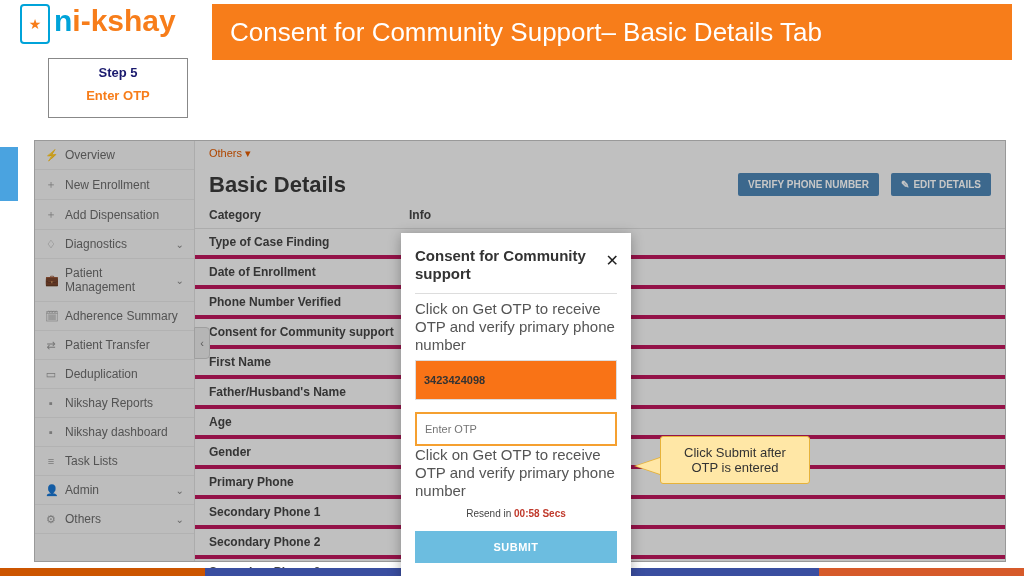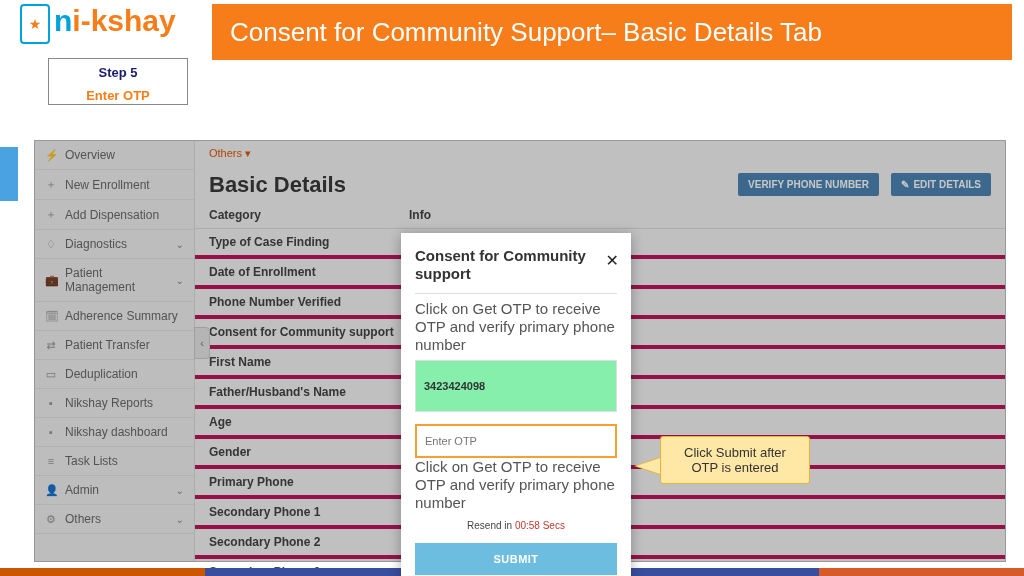--- a/index.html
+++ b/index.html
@@ -8,21 +8,21 @@
   .header-bar { position: absolute; top: 4px; left: 212px; right: 12px; height: 56px; background: #f77d1a; display: flex; align-items: center; padding-left: 18px; }
   .header-title { color: #fff; font-size: 26px; font-weight: 400; }
   
   .logo { position: absolute; top: 4px; left: 20px; display: flex; align-items: flex-start; }
   .logo-icon { width: 30px; height: 40px; border: 2px solid #00a3d9; border-radius: 4px; position: relative; display:flex; align-items:center; justify-content:center; }
   .logo-icon::before { content: "★"; color: #f77d1a; font-size: 14px; }
   .logo-text { font-size: 30px; font-weight: 700; margin-left: 4px; }
   .logo-n { color: #00a3d9; }
   .logo-rest { color: #f77d1a; }
   
-  .step-box { position: absolute; top: 58px; left: 48px; width: 140px; border: 1px solid #888; padding: 6px 10px 1px; text-align: center; }
+  .step-box { position: absolute; top: 58px; left: 48px; width: 140px; border: 1px solid #888; padding: 6px 10px 14px; text-align: center; }
   .step-num { font-size: 13px; font-weight: 700; color: #1a1a6e; margin-bottom: 8px; }
   .step-lbl { font-size: 13px; font-weight: 700; color: #f77d1a; }
   
   .blue-accent { position: absolute; top: 147px; left: 0; width: 18px; height: 54px; background: #4aa3e0; }
   
   .app-frame { position: absolute; top: 140px; left: 34px; right: 18px; bottom: 14px; border: 1px solid #999; background: #f6f6f6; }
   .overlay-dim { position: absolute; inset: 0; background: rgba(0,0,0,0.22); pointer-events: none; }
   
   .sidebar { position: absolute; top: 0; left: 0; bottom: 0; width: 160px; background: #f2f2f2; border-right: 1px solid #ddd; font-size: 12px; color: #6b6b6b; }
   .side-item { display: flex; align-items: center; justify-content: space-between; padding: 7px 10px; border-bottom: 1px solid #e4e4e4; cursor: pointer; }
@@ -43,24 +43,24 @@
   .table-head { display: flex; padding: 6px 14px; font-size: 12px; font-weight: 700; color: #444; border-bottom: 1px solid #ddd; }
   .th-cat { width: 200px; }
   .th-info { }
   .row { padding: 6px 14px; font-size: 12px; color: #444; border-bottom: 4px solid #be185d; font-weight: 600; }
   
   .modal { position: absolute; top: 92px; left: 366px; width: 230px; background: #fff; box-shadow: 0 2px 12px rgba(0,0,0,0.3); padding: 14px 14px 18px; z-index: 5; }
   .modal-title { font-size: 15px; font-weight: 700; color: #333; line-height: 1.2; padding-right: 20px; }
   .modal-close { position: absolute; top: 18px; right: 12px; font-size: 16px; cursor: pointer; color: #222; }
   .modal-hr { border: none; border-top: 1px solid #ddd; margin: 10px 0 6px; }
   .modal-sub { font-size: 15px; color: #555; line-height: 1.2; margin-bottom: 6px; }
-  .input-phone { width: 100%; border: 1px solid #ddd; background: #86efac; padding: 19px 8px; font-size: 11px; color: #333; font-weight: 600; }
+  .input-phone { width: 100%; border: 1px solid #ddd; background: #f97316; padding: 13px 8px; font-size: 11px; color: #333; font-weight: 600; }
   .input-otp { width: 100%; border: 2px solid #f5a030; padding: 9px 8px; font-size: 11px; color: #999; margin-top: 12px; }
   .resend { text-align: center; font-size: 10px; color: #444; margin-top: 8px; }
-  .resend .t { color: #c0392b; font-weight: 400; }
+  .resend .t { color: #c0392b; font-weight: 700; }
   .submit-btn { width: 100%; background: #6cbde0; color: #fff; text-align: center; padding: 10px 0; font-size: 11px; font-weight: 700; letter-spacing: 0.5px; margin-top: 12px; cursor: pointer; }
   
   .callout { position: absolute; top: 436px; left: 660px; background: #ffe7a6; border: 1px solid #e6b23a; border-radius: 3px; padding: 8px 14px; font-size: 13px; color: #333; text-align: center; width: 150px; z-index: 6; }
   .callout-arrow { position: absolute; top: 458px; left: 636px; width: 0; height: 0; border-top: 8px solid transparent; border-bottom: 8px solid transparent; border-right: 24px solid #ffe7a6; z-index: 6; }
   .callout-arrow-border { position: absolute; top: 457px; left: 634px; width: 0; height: 0; border-top: 9px solid transparent; border-bottom: 9px solid transparent; border-right: 26px solid #e6b23a; z-index: 5; }
   
   .footer-strip { position: absolute; bottom: 0; left: 0; right: 0; height: 8px; display: flex; }
   .fs { flex: 1; }
   .fs1 { background: #cc5500; } .fs2 { background: #3a4ea0; } .fs3 { background: #e0623a; } .fs4 { background: #3a4ea0; } .fs5 { background: #d65a2a; }
 </style>

